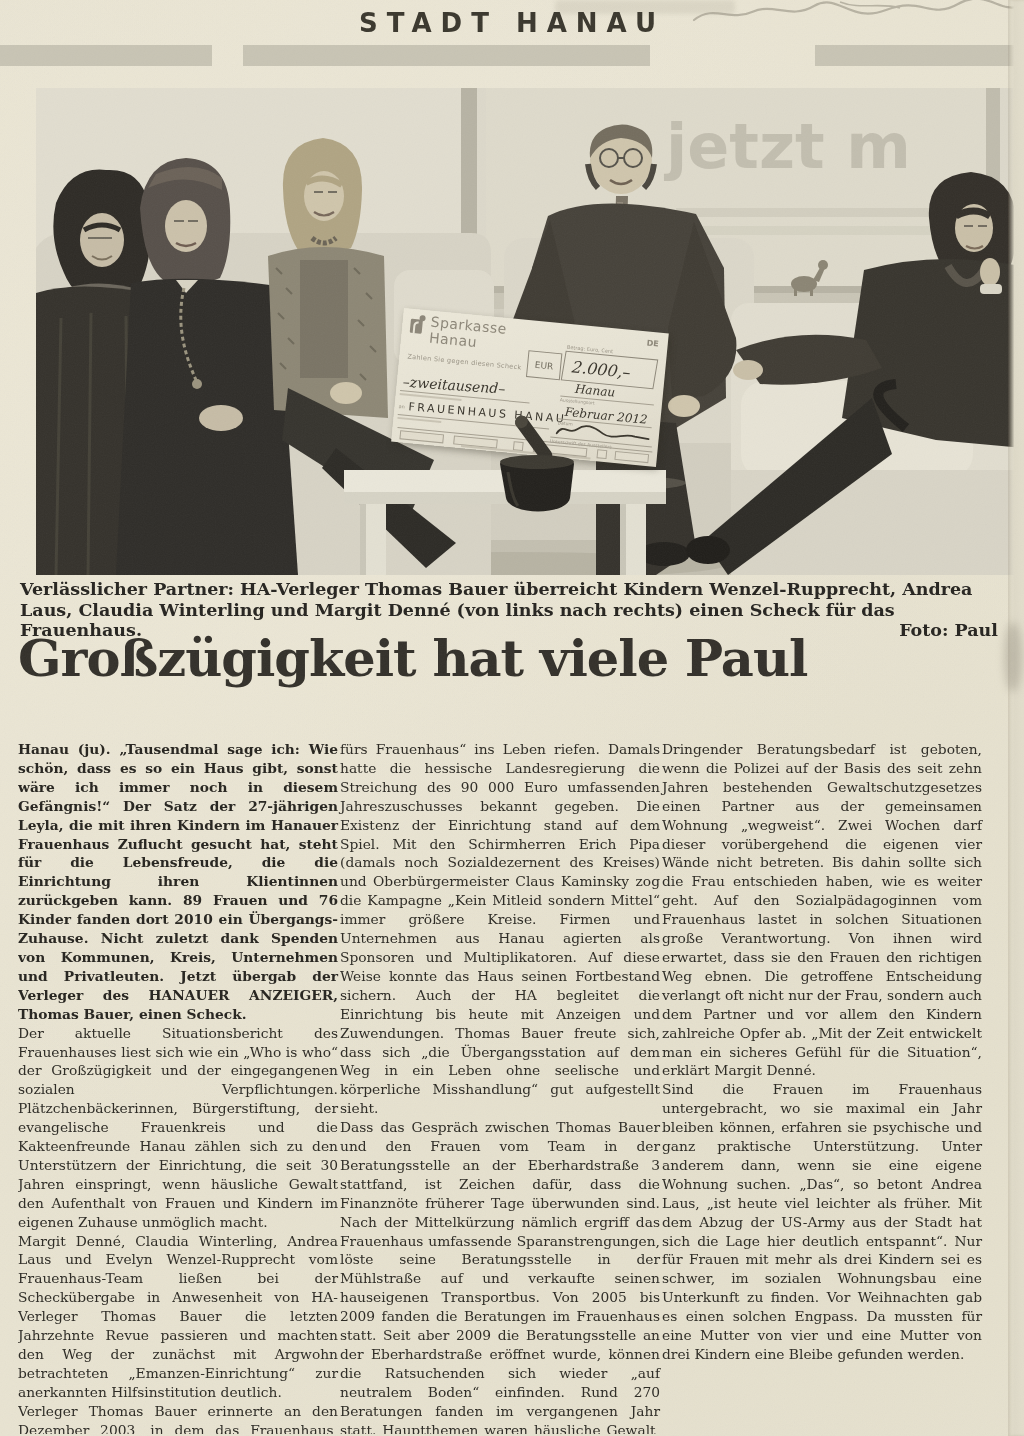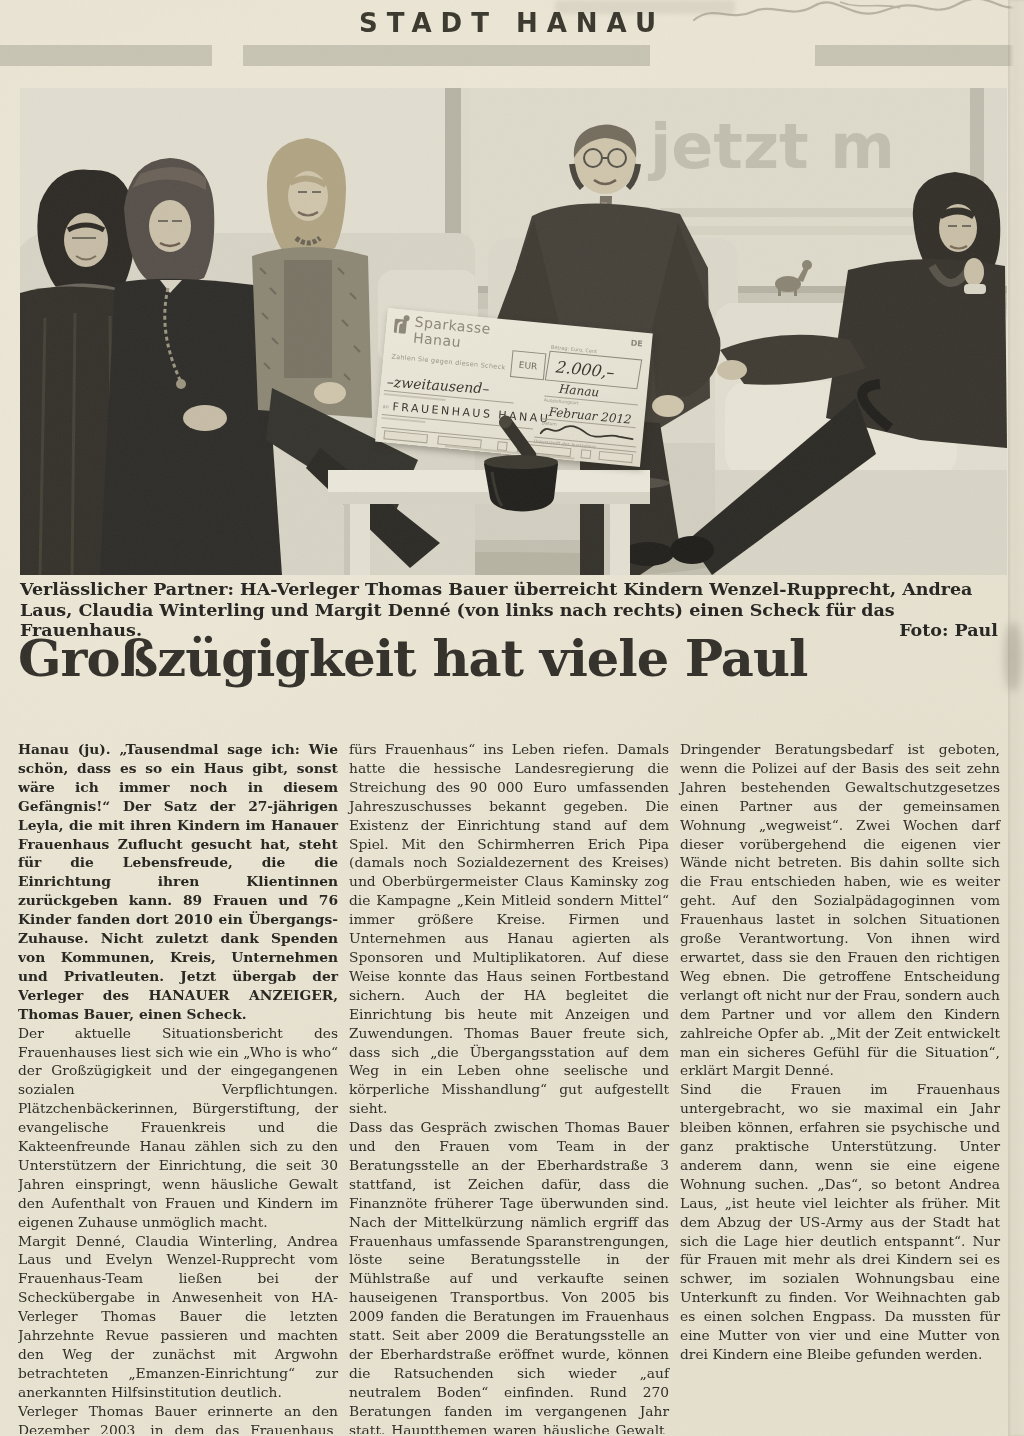--- a/index.html
+++ b/index.html
@@ -17,21 +17,21 @@
   .bar1{left:0;width:212px;} .bar2{left:243px;width:407px;} .bar3{left:815px;width:209px;}
   .scribble{position:absolute;left:690px;top:0;width:334px;height:32px;opacity:.55;}
   .edge-strip{position:absolute;right:0;top:0;width:16px;height:100%;
         background:linear-gradient(90deg, rgba(0,0,0,0) 0%, #ded9c7 40%, #e3decc 100%);
         box-shadow:inset 2px 0 3px rgba(110,100,80,.18);}
   .edge-blot{position:absolute;right:2px;top:622px;width:18px;height:70px;border-radius:50%;
         background:#6e685a;opacity:.28;filter:blur(4px);}
   .top-bleed{position:absolute;left:555px;top:0px;width:180px;height:14px;background:#9a9585;
         opacity:.18;filter:blur(2px);border-radius:4px;}
   
-  #photo{position:absolute;left:20px;top:88px;width:987px;height:487px;background:#d2cec0;overflow:hidden;}
+  #photo{position:absolute;left:36px;top:88px;width:987px;height:487px;background:#d2cec0;overflow:hidden;}
   #photo svg.scene{position:absolute;left:0;top:0;}
   
   #check{position:absolute;left:368px;top:220px;width:266px;height:134px;
         background:linear-gradient(160deg,#ece8d9 0%,#e6e2d3 60%,#ddd8c8 100%);
         transform:rotate(5.5deg);transform-origin:top left;
         box-shadow:2px 3px 7px rgba(40,36,25,.35);font-family:"DejaVu Sans", sans-serif;}
   #check .abs{position:absolute;}
   .chk-bank{left:28px;top:3px;font-size:14px;line-height:16px;color:#8d8779;letter-spacing:.5px;}
   .chk-de{right:9px;top:7px;font-size:8px;font-weight:bold;color:#8d8779;}
   .chk-subline{left:8px;top:44px;font-size:6.5px;color:#9a9486;letter-spacing:.3px;}
@@ -61,21 +61,21 @@
   #caption{position:absolute;left:20px;top:579px;width:987px;font-weight:bold;
         font-size:17.5px;line-height:20.5px;color:#262420;}
   #credit{position:absolute;right:9px;bottom:0;font-weight:bold;}
   
   #headline{position:absolute;left:18px;top:628px;width:990px;font-weight:bold;
         font-size:51px;letter-spacing:-1px;color:#33302a;white-space:nowrap;}
   #subheadline{position:absolute;left:20px;top:701px;width:990px;font-weight:bold;
         font-size:21.5px;color:#2e2b25;}
   
   #body-cols{position:absolute;left:18px;top:740px;width:992px;height:694px;
-        display:flex;gap:11px;overflow:hidden;}
+        display:flex;gap:2px;overflow:hidden;}
   .col{width:320px;text-align:justify;hyphens:auto;-webkit-hyphens:auto;}
   .col p{margin:0;font-size:13.8px;line-height:18.9px;color:#2c2a24;}
   .col p.lead{font-weight:bold;color:#26241f;}
   
   #grain{position:absolute;left:0;top:0;width:1024px;height:1436px;pointer-events:none;opacity:.05;}
 </style>
 </head>
 <body>
 
 <div id="page">

